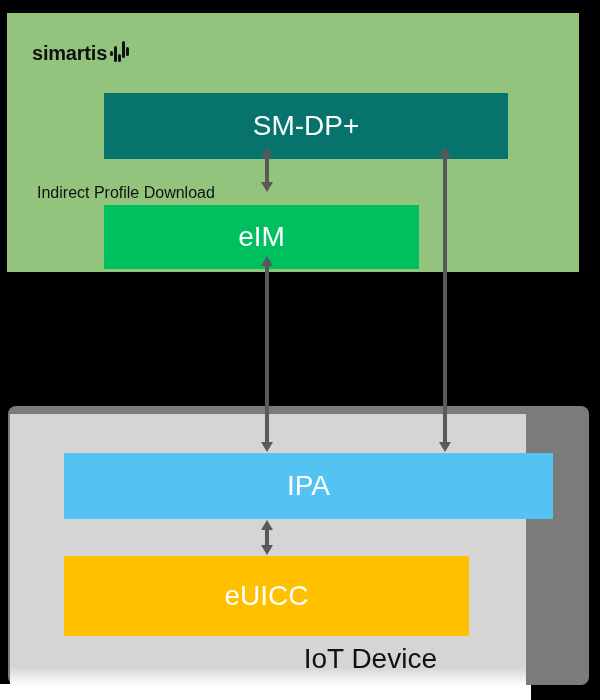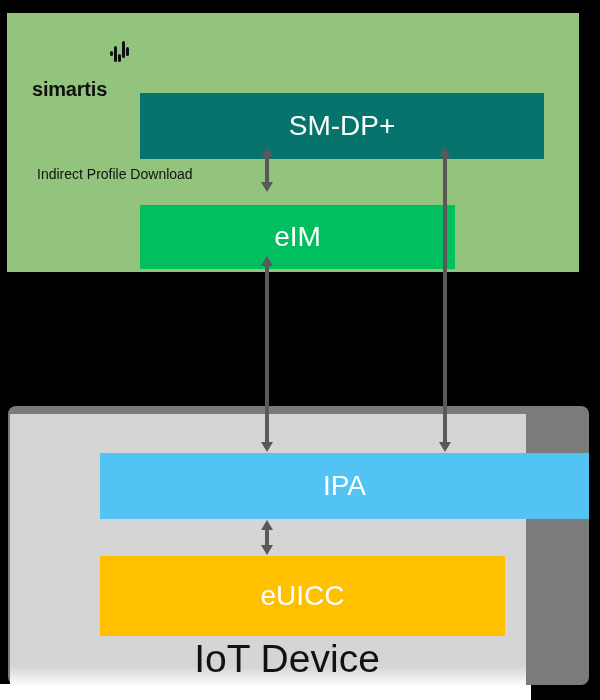--- a/index.html
+++ b/index.html
@@ -10,59 +10,59 @@
   }
   
   .panel-green{
     position:absolute;left:7px;top:13px;width:572px;height:259px;
     background:var(--panel_green,#93C47D);
   }
   
   .logo{position:absolute;left:25px;top:28px;display:flex;align-items:flex-start;}
   .logo-text{
     font-size:20px;font-weight:600;color:var(--text_dark,#111);
-    letter-spacing:-0.2px;line-height:24px;margin-top:36px;
+    letter-spacing:-0.2px;line-height:24px;
   }
   .logo-mark{position:relative;width:18px;height:26px;margin-left:3px;}
   .logo-mark i{position:absolute;width:3px;border-radius:1.5px;background:var(--text_dark,#111);}
   .logo-mark i:nth-child(1){left:0;top:10px;height:5px;}
   .logo-mark i:nth-child(2){left:4px;top:5px;height:16px;}
   .logo-mark i:nth-child(3){left:8px;top:13px;height:8px;}
   .logo-mark i:nth-child(4){left:12px;top:0;height:17px;}
   .logo-mark i:nth-child(5){left:16px;top:6px;height:9px;}
   
   .node{
     position:absolute;display:flex;align-items:center;justify-content:center;
-    color:var(--text_light,#fff);font-size:28px;line-height:1;margin-left:36px;
+    color:var(--text_light,#fff);font-size:28px;line-height:1;
   }
   .node-smdp{left:97px;top:80px;width:404px;height:66px;background:var(--teal,#06736C);}
   .node-eim{left:97px;top:192px;width:315px;height:64px;background:var(--green,#00BF5E);}
   .node-ipa{left:64px;top:453px;width:489px;height:66px;background:var(--blue,#53C3F3);}
   .node-euicc{left:64px;top:556px;width:405px;height:80px;background:var(--amber,#FFC000);}
   
   .conn-label{
-    position:absolute;left:30px;top:153px;
-    font-size:14px;color:var(--text_dark,#111);white-space:nowrap;
+    position:absolute;left:30px;top:171px;
+    font-size:16px;color:var(--text_dark,#111);white-space:nowrap;
   }
   
   .device-outer{
     position:absolute;left:8px;top:406px;width:581px;height:279px;
     background:var(--outer_gray,#7B7B7B);border-radius:8px;
   }
   .white-strip{
     position:absolute;left:0;top:684px;width:531px;height:16px;background:#fff;
   }
   .device-inner{
     position:absolute;left:10px;top:414px;width:516px;height:272px;
     background:linear-gradient(to bottom,
       var(--inner_gray,#D5D5D5) 0%, var(--inner_gray,#D5D5D5) 93%, #ffffff 100%);
   }
   .iot-label{
     position:absolute;left:137px;top:643px;width:300px;
-    text-align:center;font-size:39px;color:var(--text_dark,#111);line-height:32px;
+    text-align:right;font-size:28px;color:var(--text_dark,#111);line-height:32px;
   }
   
   .varrow{
     position:absolute;width:12px;
     display:flex;flex-direction:column;align-items:center;
   }
   .varrow .head-up{
     width:0;height:0;
     border-left:6px solid transparent;border-right:6px solid transparent;
     border-bottom:10px solid var(--arrow_gray,#595959);

